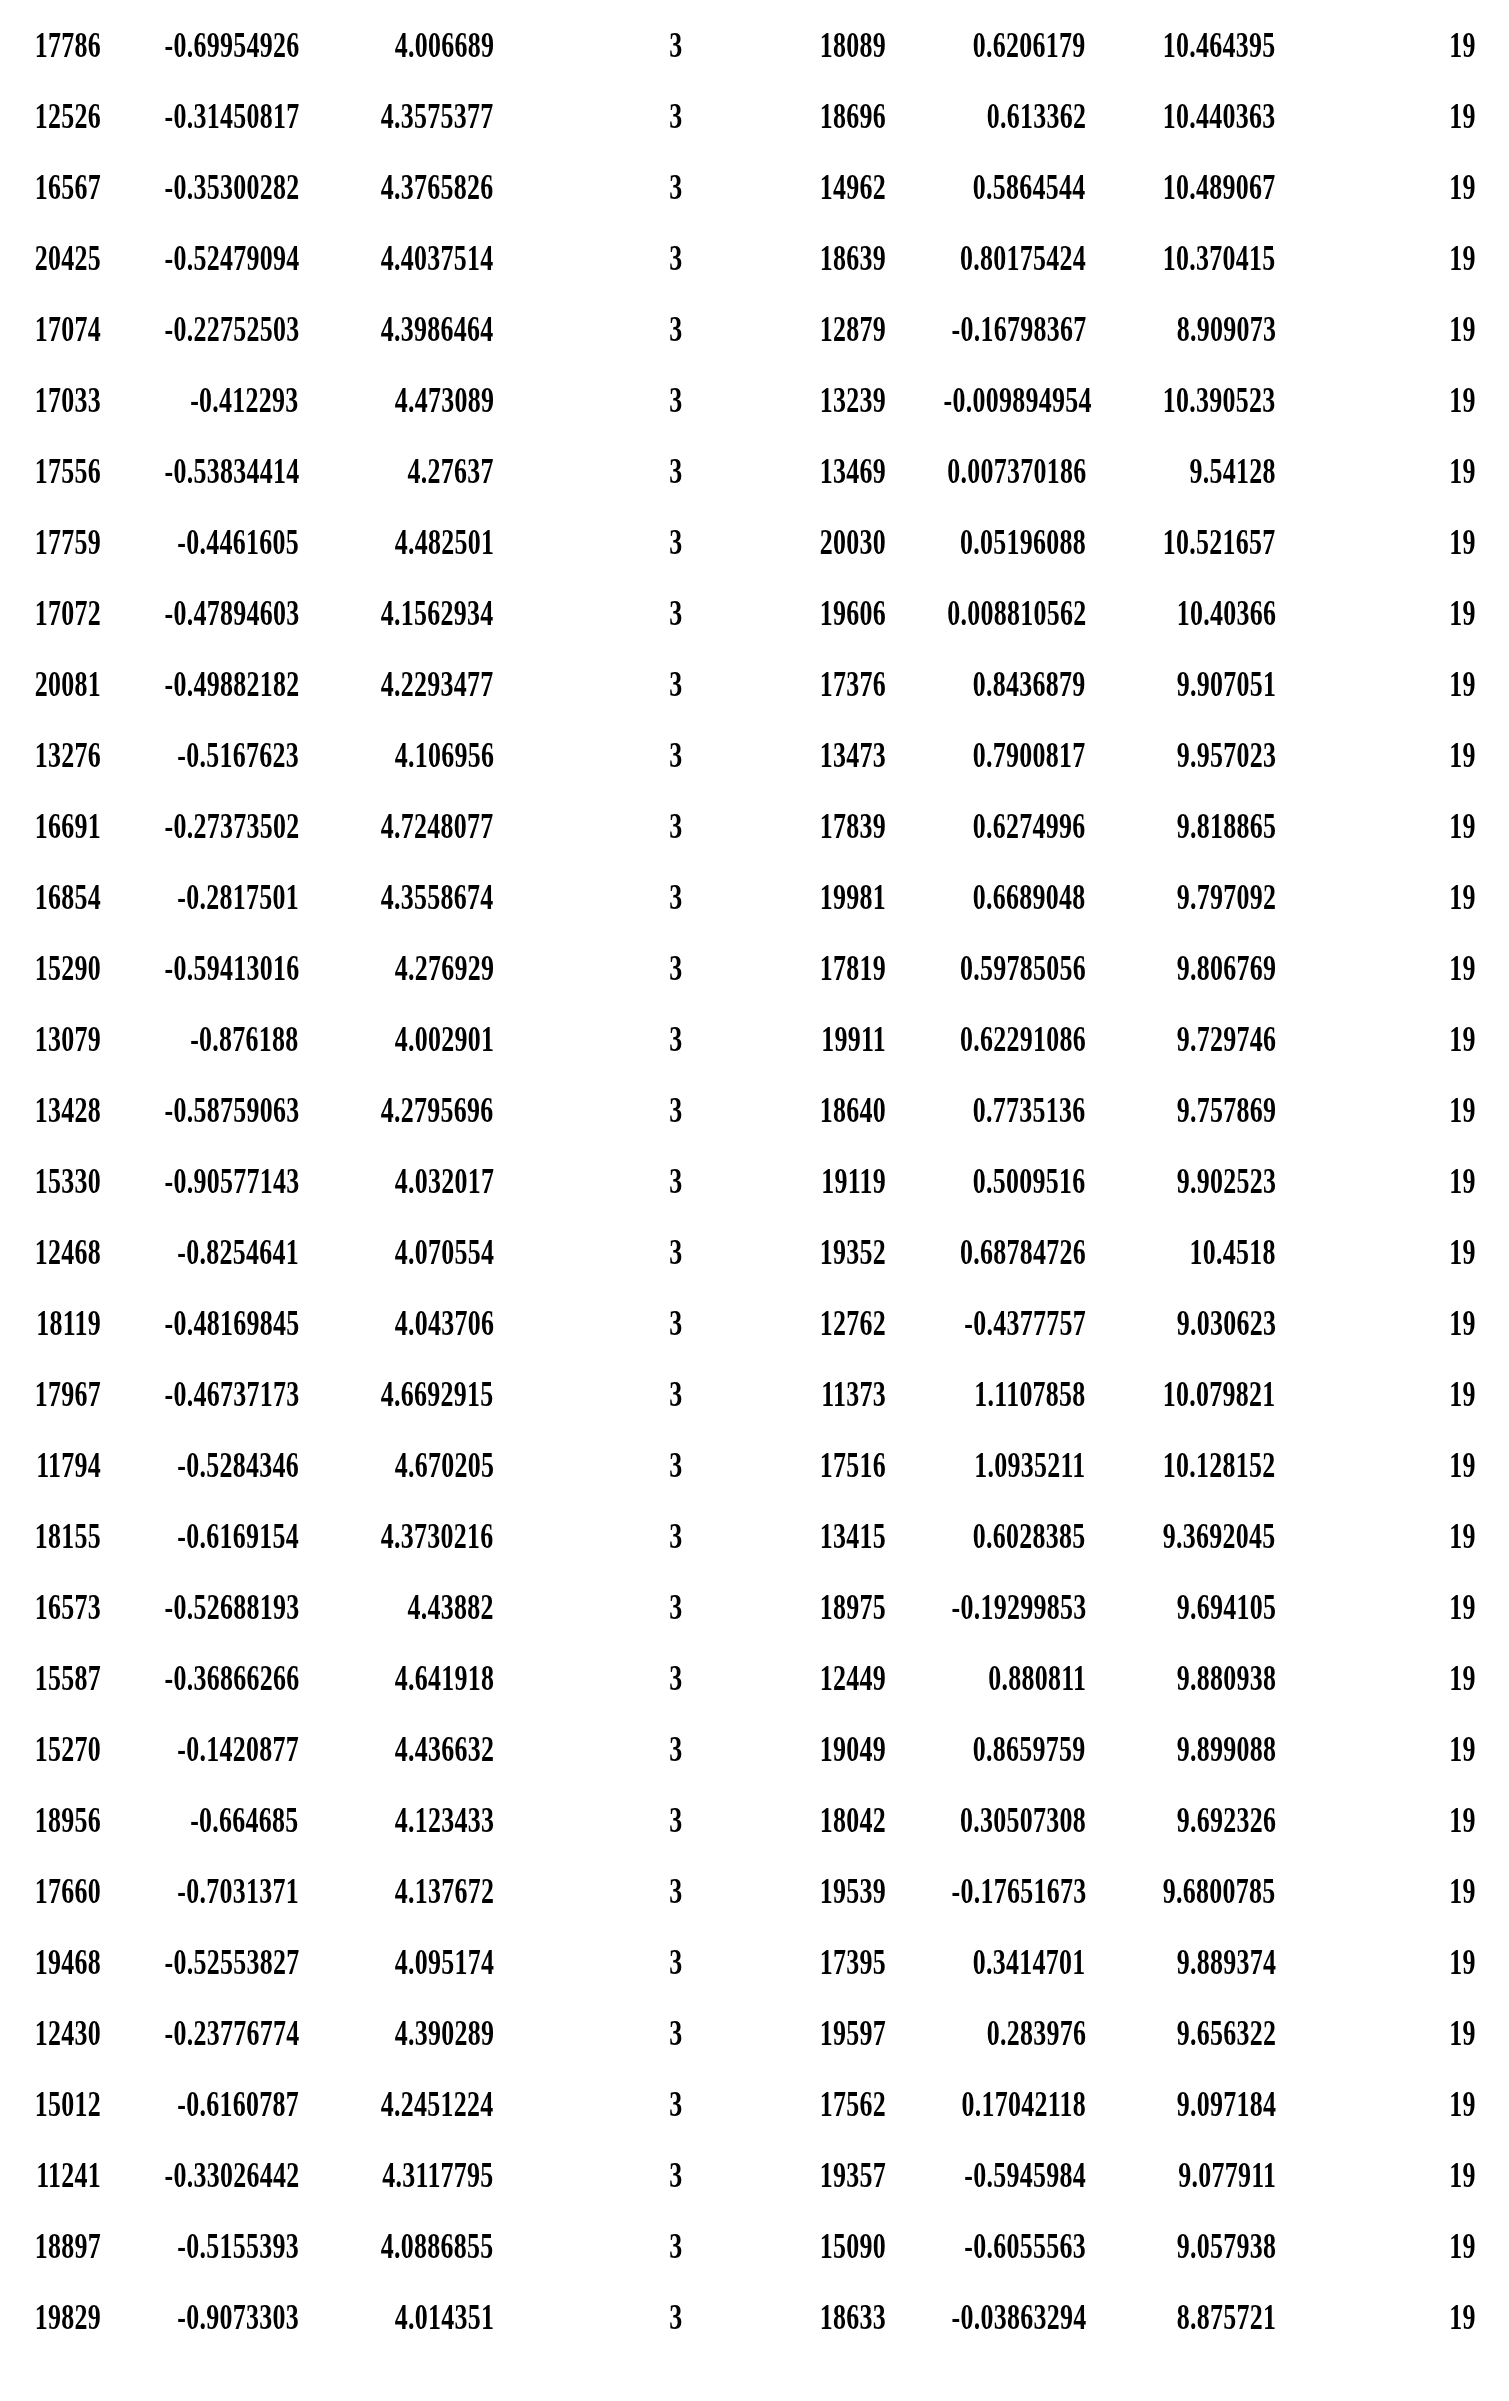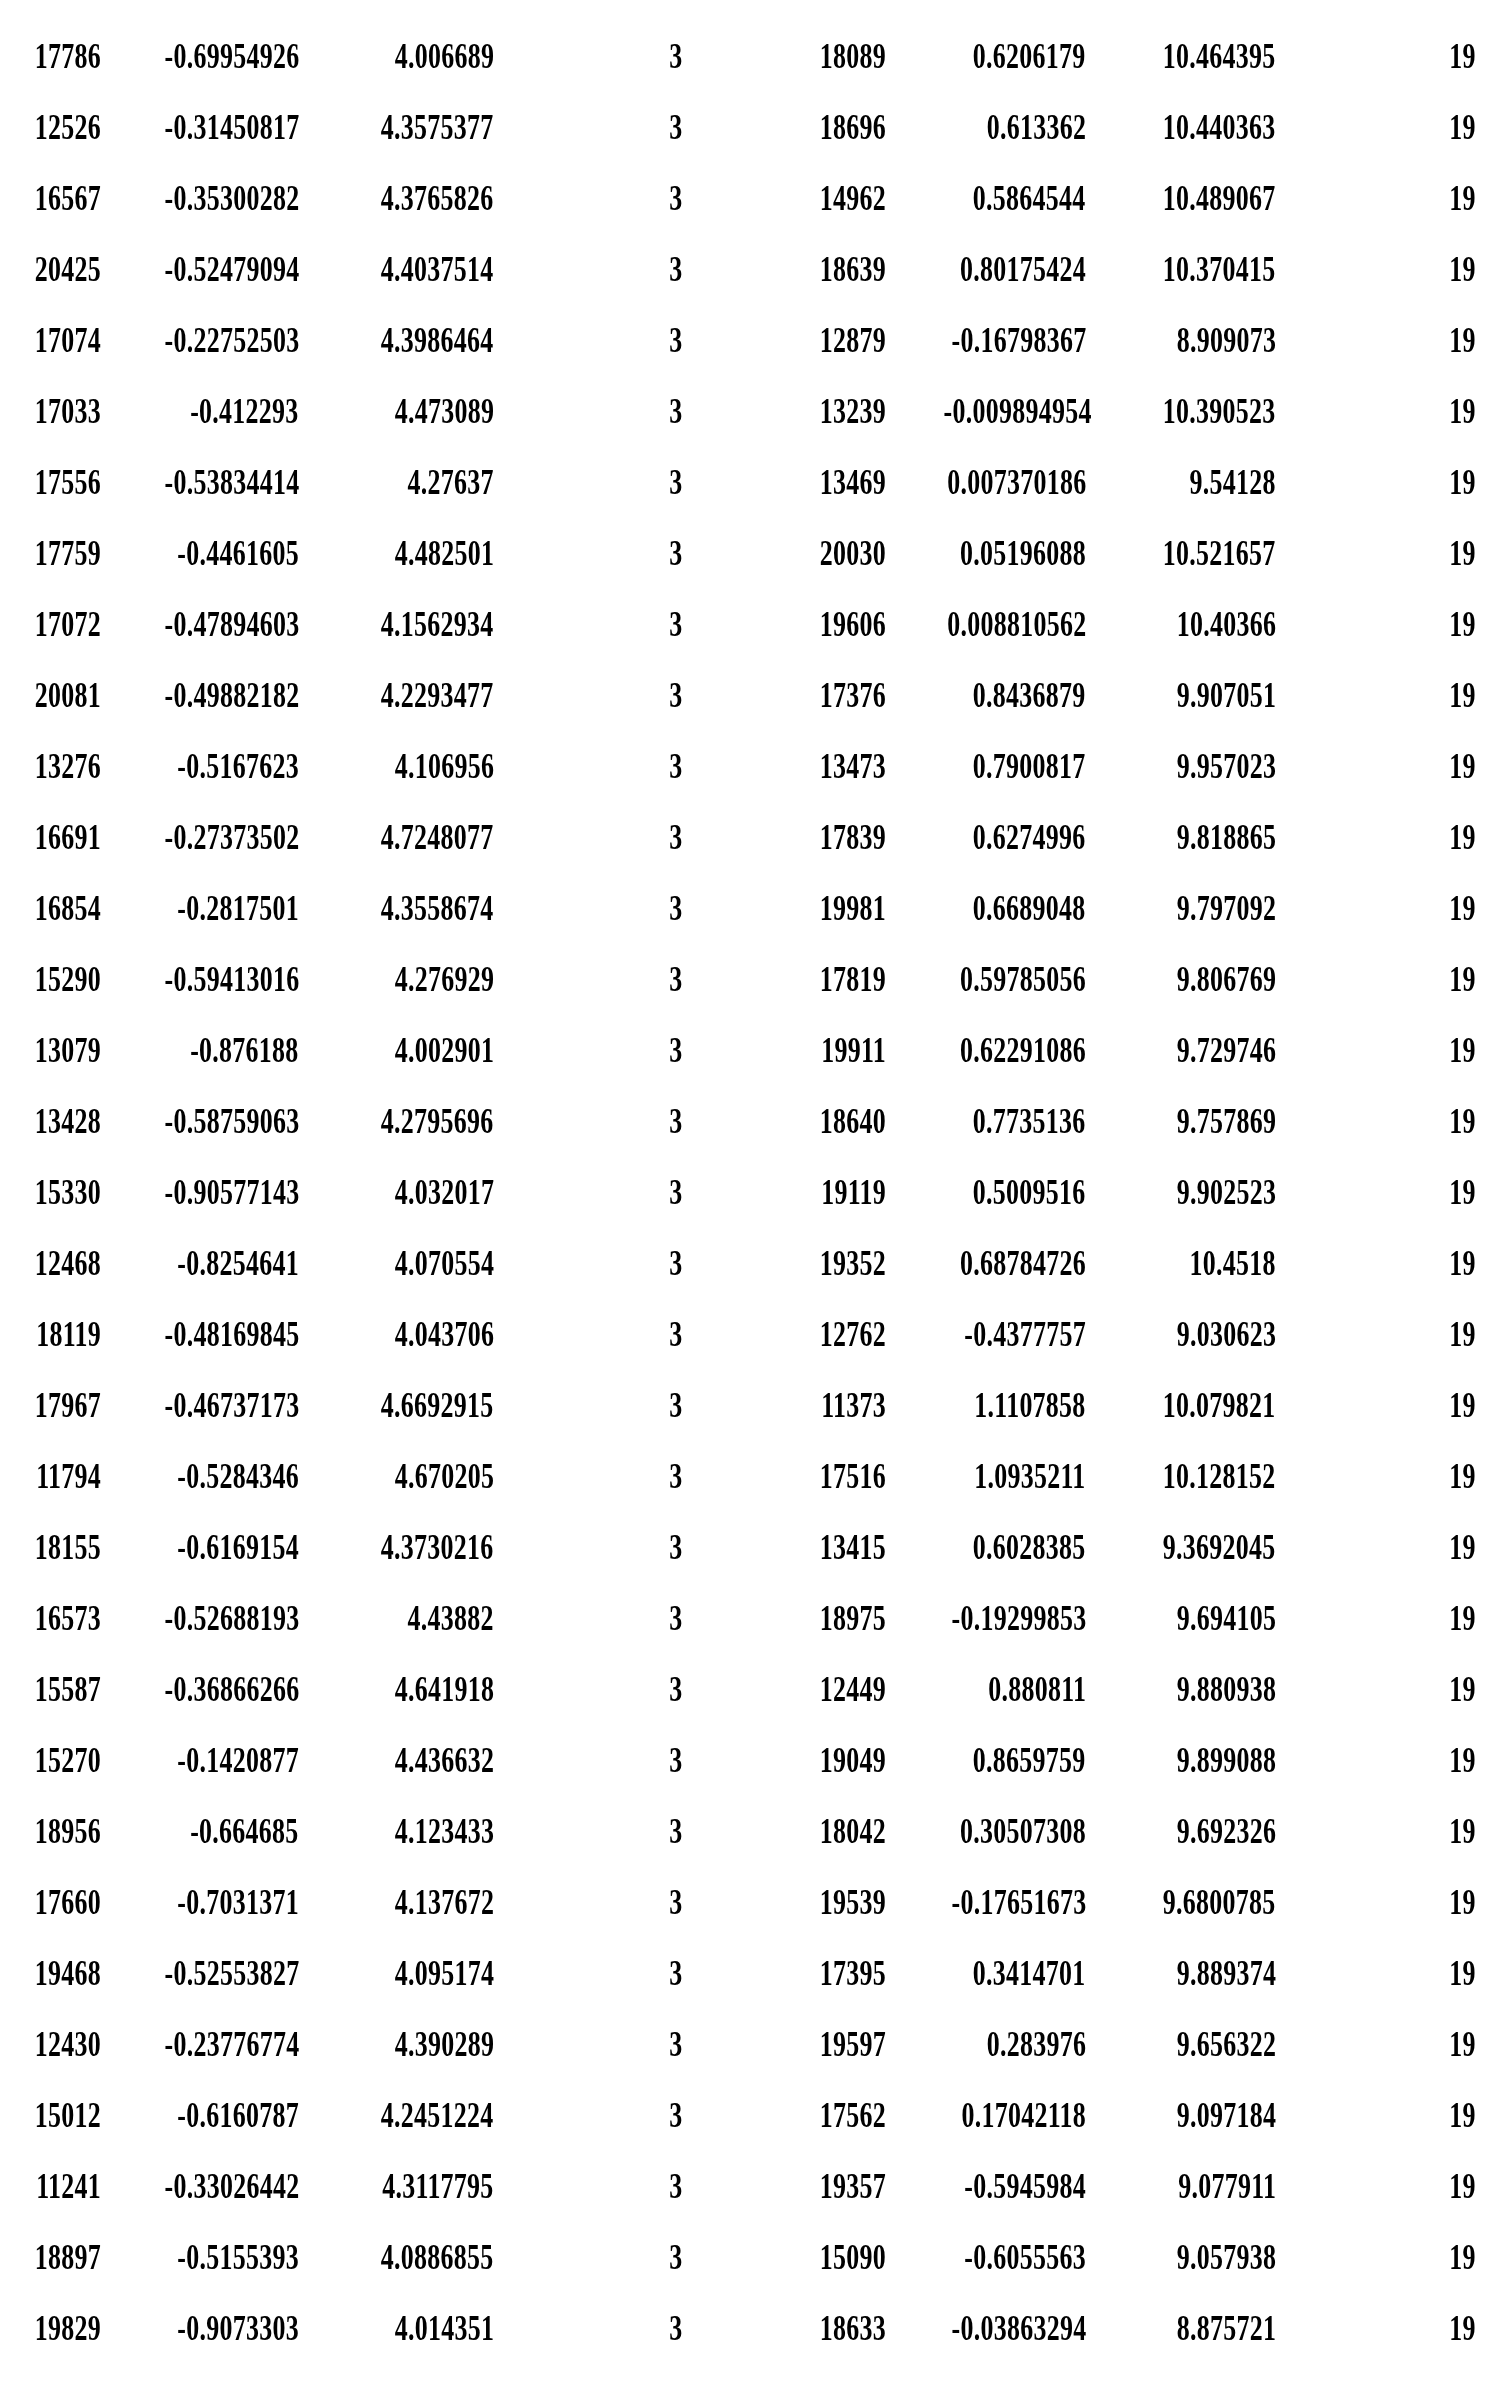--- a/index.html
+++ b/index.html
@@ -8,21 +8,21 @@
     background: #ffffff;
     width: 1510px;
     height: 2401px;
     overflow: hidden;
   }
   .page {
     width: 1510px;
     height: 1889px;
     background: #ffffff;
     box-sizing: border-box;
-    padding-top: 21px;
+    padding-top: 10px;
   }
   table.data-grid {
     border-collapse: collapse;
     table-layout: fixed;
     width: 1510px;
     font-family: "Liberation Serif", "DejaVu Serif", serif;
     font-weight: bold;
     font-size: 36px;
     color: #000000;
   }

